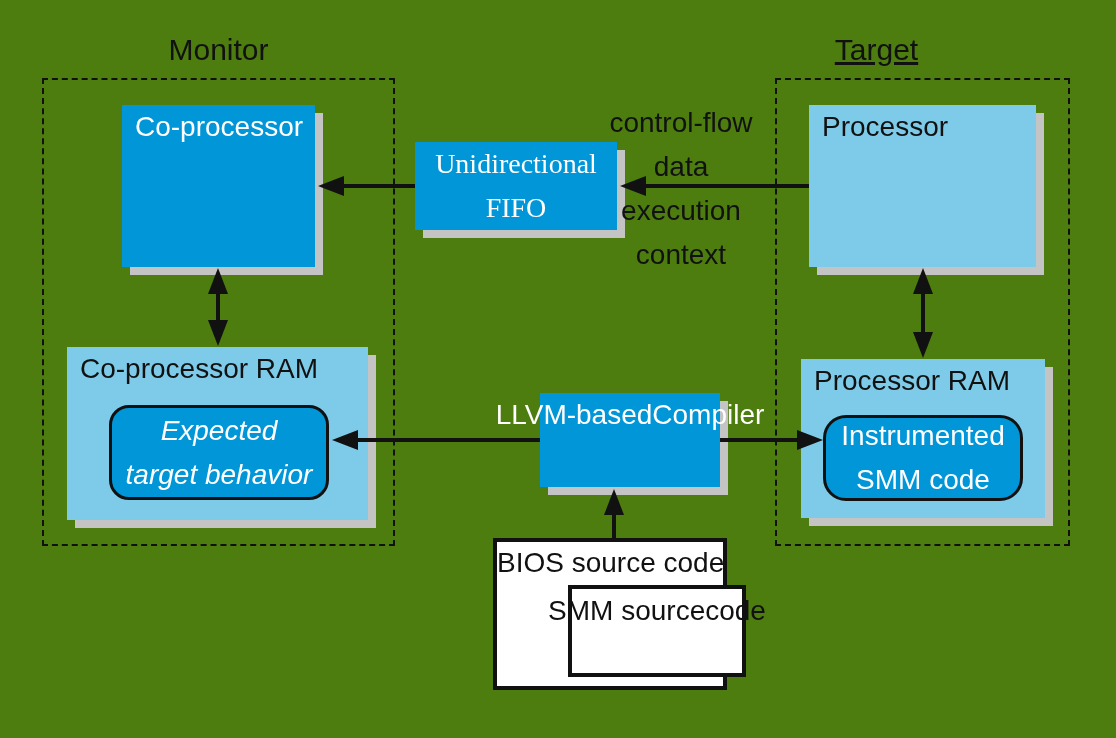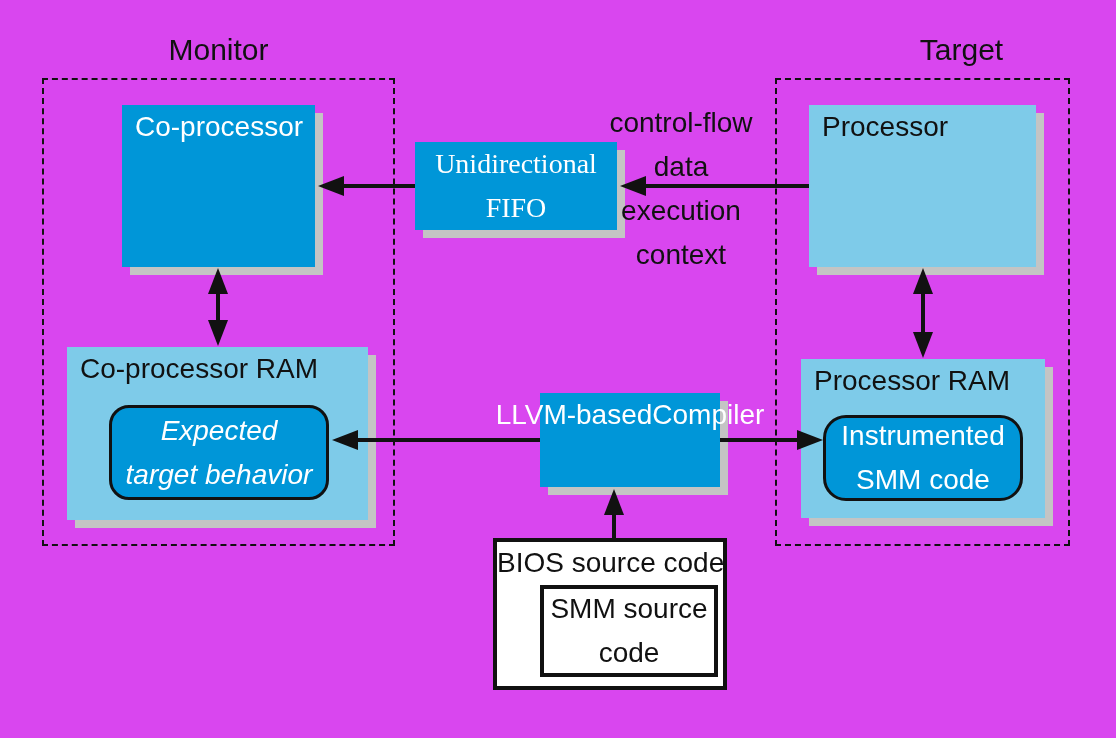--- a/index.html
+++ b/index.html
@@ -3,25 +3,25 @@
 <meta charset="utf-8">
 <style>
   :root{
     --dark_blue:#0096d8;
     --light_blue:#7ecbe9;
     --shadow:#c4c4c4;
     --ink:#111111;
   }
   html,body{margin:0;padding:0;background:#ffffff;}
   body{font-family:"Liberation Sans", sans-serif;color:var(--ink);}
-  .canvas{position:relative;width:1116px;height:738px;background:#d946ef;overflow:hidden;}
+  .canvas{position:relative;width:1116px;height:738px;background:#4d7c0f;overflow:hidden;}
 
   .group-label{position:absolute;top:32px;font-size:30px;line-height:36px;text-align:center;color:var(--ink);}
   .monitor-label{left:42px;width:353px;}
-  .target-label{left:814px;width:295px;}
+  .target-label{left:729px;width:295px;text-decoration:underline;}
 
   .dashed{position:absolute;border:2px dashed var(--ink);background:transparent;}
   .monitor-box{left:42px;top:78px;width:349px;height:464px;}
   .target-box{left:775px;top:78px;width:291px;height:464px;}
 
   .node{position:absolute;box-sizing:border-box;}
   .shadowed{box-shadow:8px 8px 0 var(--shadow);}
   .dark{background:var(--dark_blue);color:#ffffff;}
   .light{background:var(--light_blue);color:var(--ink);}
 
@@ -36,21 +36,21 @@
   .center-line{font-size:28px;line-height:44px;text-align:center;white-space:nowrap;}
 
   .rounded{position:absolute;box-sizing:border-box;border:3.5px solid var(--ink);border-radius:20px;
            display:flex;flex-direction:column;justify-content:center;}
   .expected{left:109px;top:405px;width:220px;height:95px;font-style:italic;}
   .instrumented{left:823px;top:415px;width:200px;height:86px;border-radius:23px;}
 
   .outlined{position:absolute;box-sizing:border-box;border:4px solid var(--ink);background:#ffffff;}
   .bios{left:493px;top:538px;width:234px;height:152px;}
   .bios-title{position:absolute;top:4px;left:0;width:100%;text-align:center;font-size:28px;line-height:34px;white-space:nowrap;}
-  .smm{left:540px;top:585px;width:178px;height:92px;display:flex;flex-direction:column;justify-content:center;}
+  .smm{left:568px;top:585px;width:178px;height:92px;display:flex;flex-direction:row;justify-content:center;}
 
   .flow-text{position:absolute;left:581px;top:101px;width:200px;text-align:center;font-size:28px;line-height:44px;}
 
   .arrows{position:absolute;left:0;top:0;width:1116px;height:738px;pointer-events:none;}
   .arrows line{stroke:var(--ink);stroke-width:4;}
   .arrows polygon{fill:var(--ink);}
 </style>
 </head>
 <body>
 

